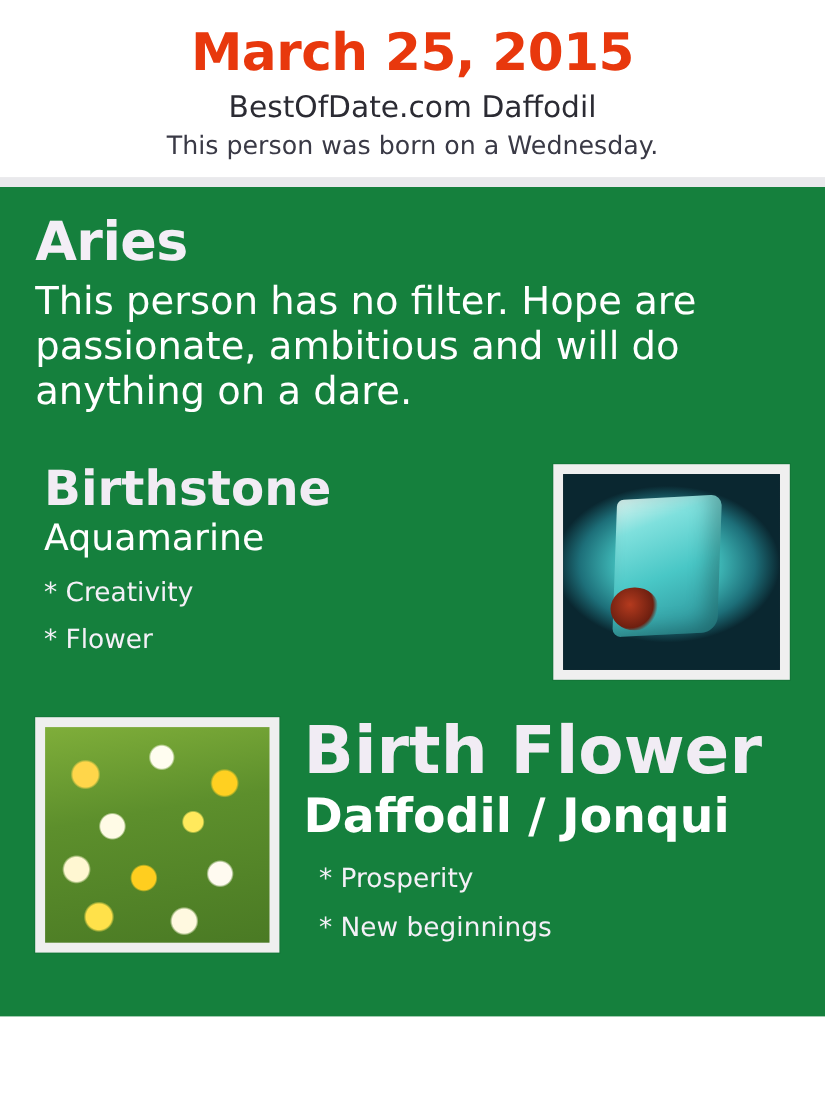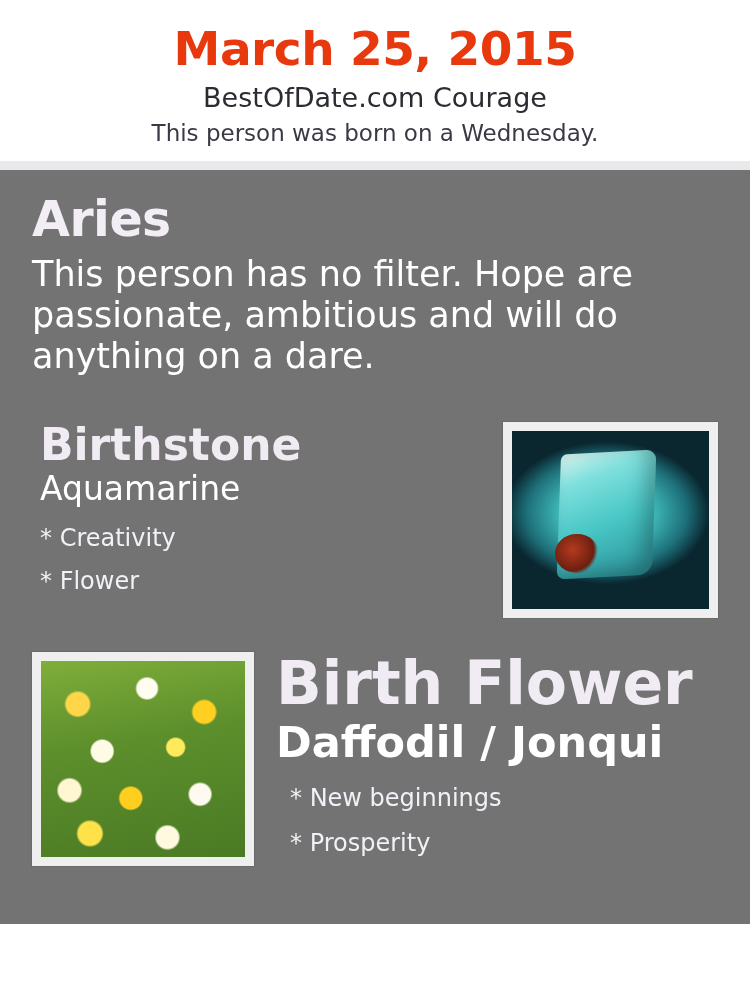--- a/index.html
+++ b/index.html
@@ -45,21 +45,21 @@
   }
   .header-rule {
     height: 9px;
     background: #e9e9ec;
     width: 100%;
   }
 
   
   .body {
     flex: 1;
-    background: #737373;
+    background: #15803d;
     padding: 24px 32px 20px 32px;
     color: #ffffff;
     position: relative;
   }
 
   .sign-name {
     font-size: 49px;
     font-weight: bold;
     color: #f3eef6;
     line-height: 1.05;
@@ -164,21 +164,21 @@
   .flower-text .section-sub { font-size: 43px; font-weight: bold; }
   .flower-text .bullet { margin-left: 14px; margin-top: 18px; }
 </style>
 </head>
 <body>
 
 <div class="page">
 
   <div class="header">
     <div class="header-date">March 25, 2015</div>
-    <div class="header-subtitle">BestOfDate.com Courage</div>
+    <div class="header-subtitle">BestOfDate.com Daffodil</div>
     <div class="header-dayline">This person was born on a Wednesday.</div>
   </div>
   <div class="header-rule"></div>
 
   <div class="body">
 
     <div class="sign-name">Aries</div>
     <div class="sign-desc">This person has no filter. Hope are passionate, ambitious and will do anything on a dare.</div>
 
     <div class="stone-block">
@@ -193,19 +193,19 @@
       </div>
     </div>
 
     <div class="flower-block">
       <div class="photo-frame flower-frame">
         <div class="flower-img"></div>
       </div>
       <div class="flower-text">
         <div class="section-title">Birth Flower</div>
         <div class="section-sub">Daffodil / Jonqui</div>
+        <div class="bullet">* Prosperity</div>
         <div class="bullet">* New beginnings</div>
-        <div class="bullet">* Prosperity</div>
       </div>
     </div>
 
   </div>
 </div>
 
 </body></html>

